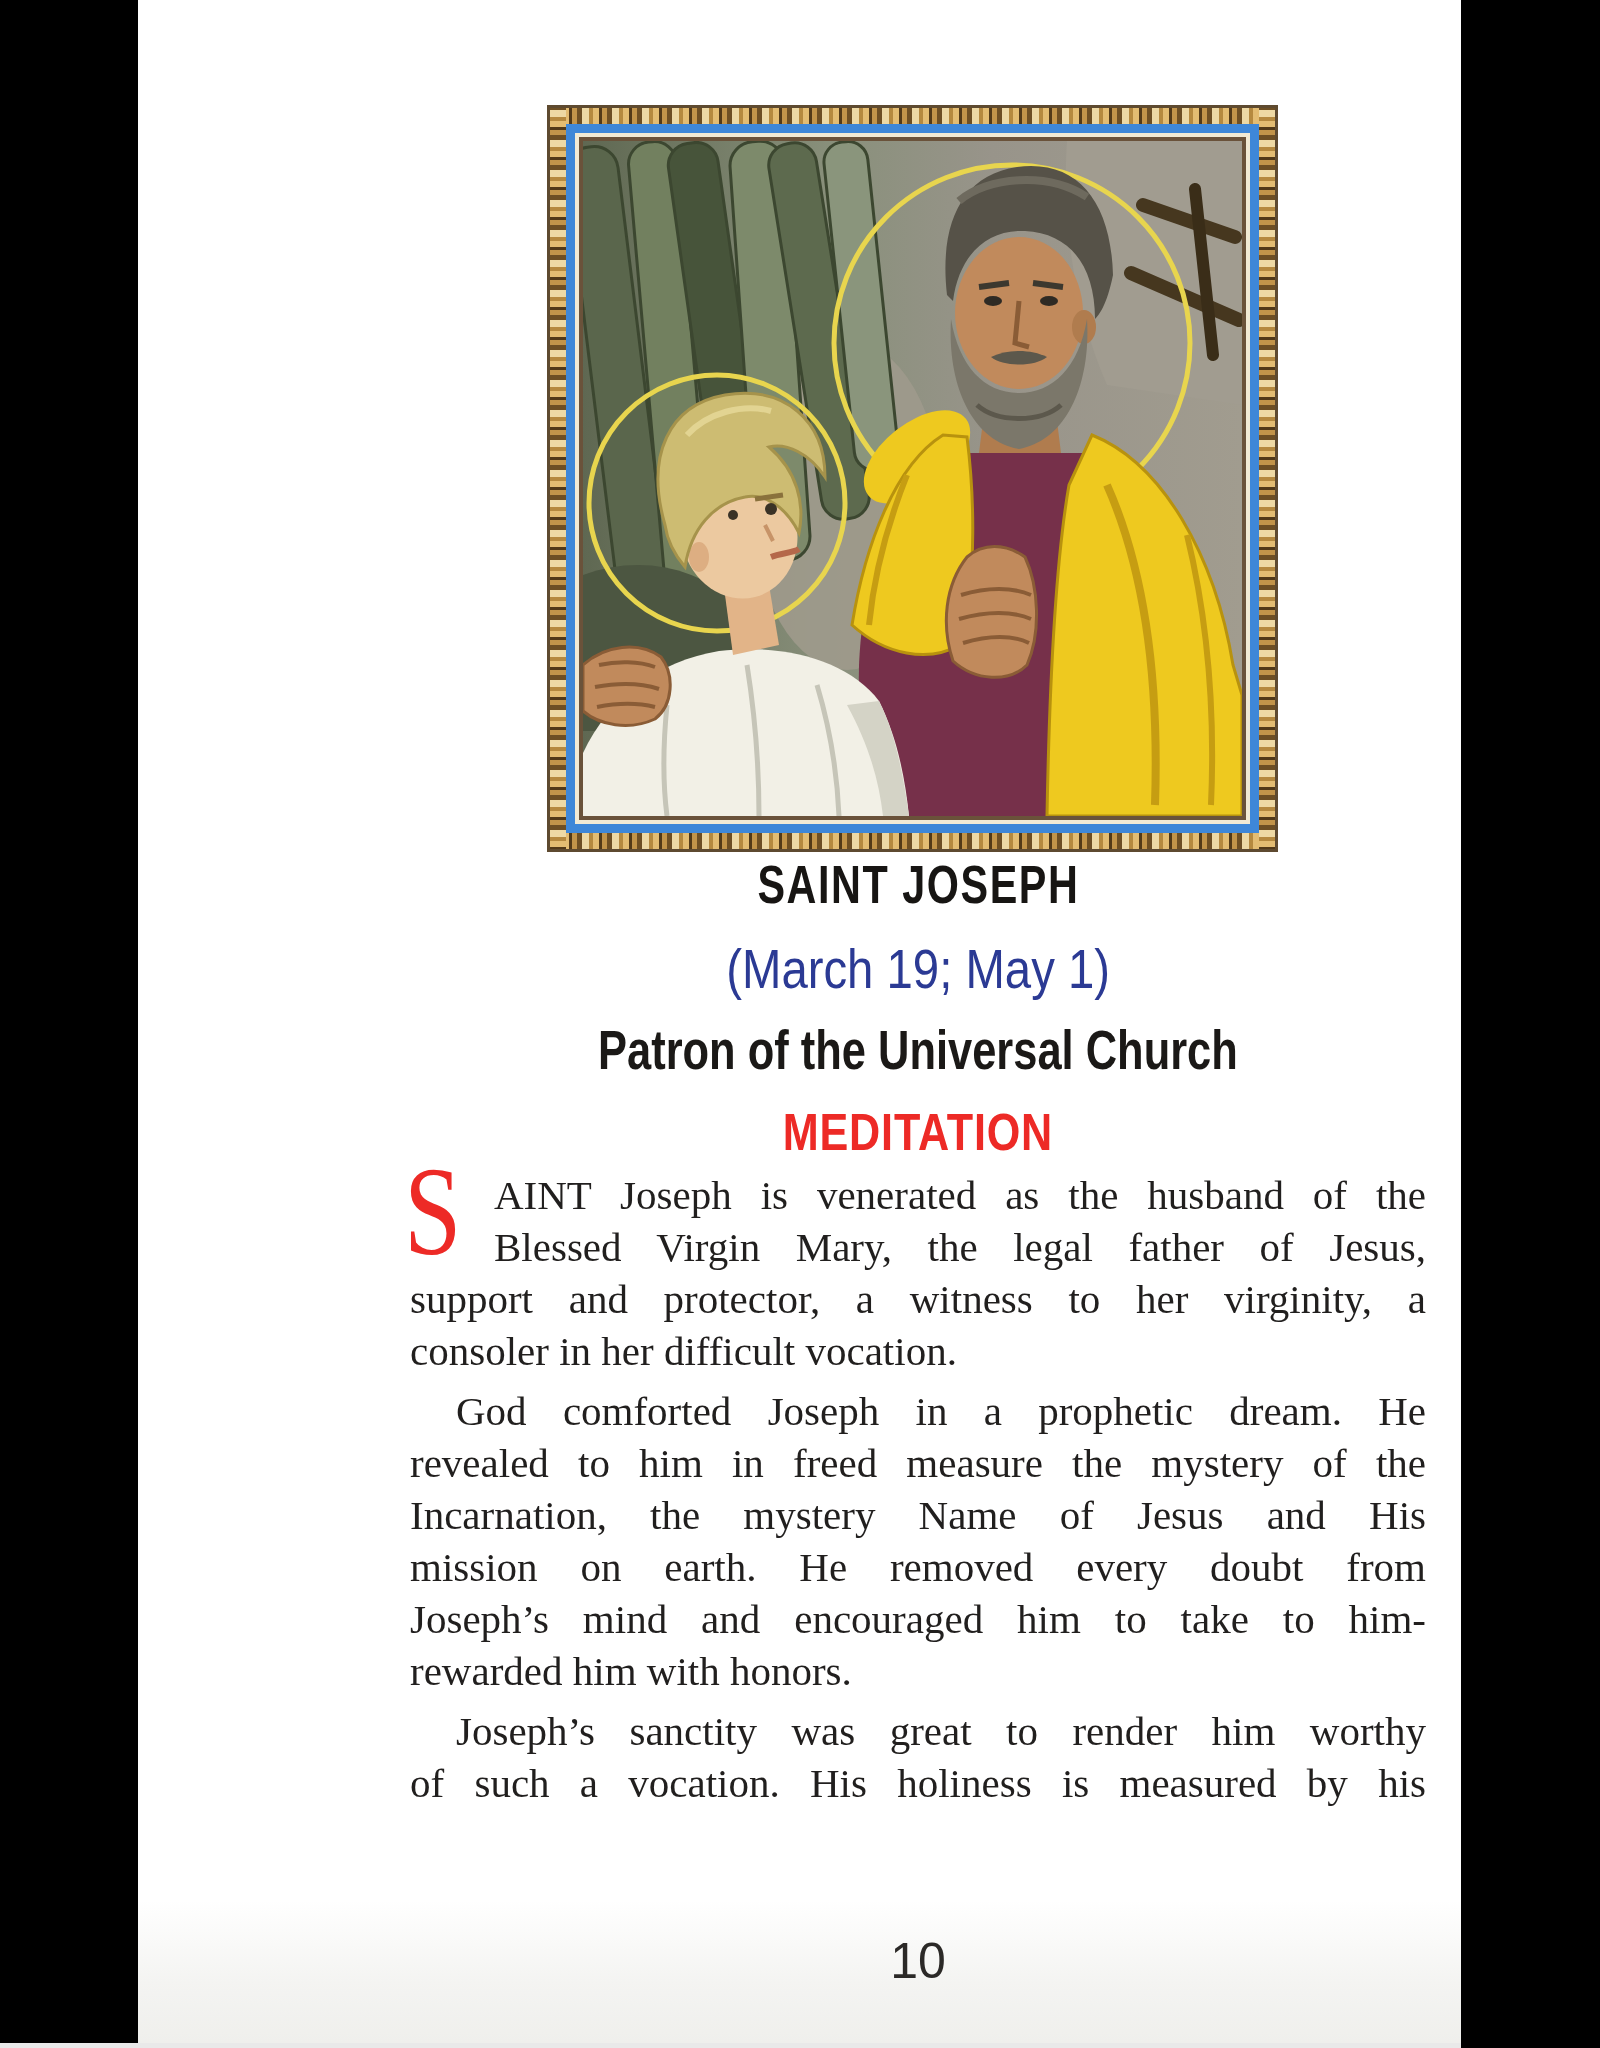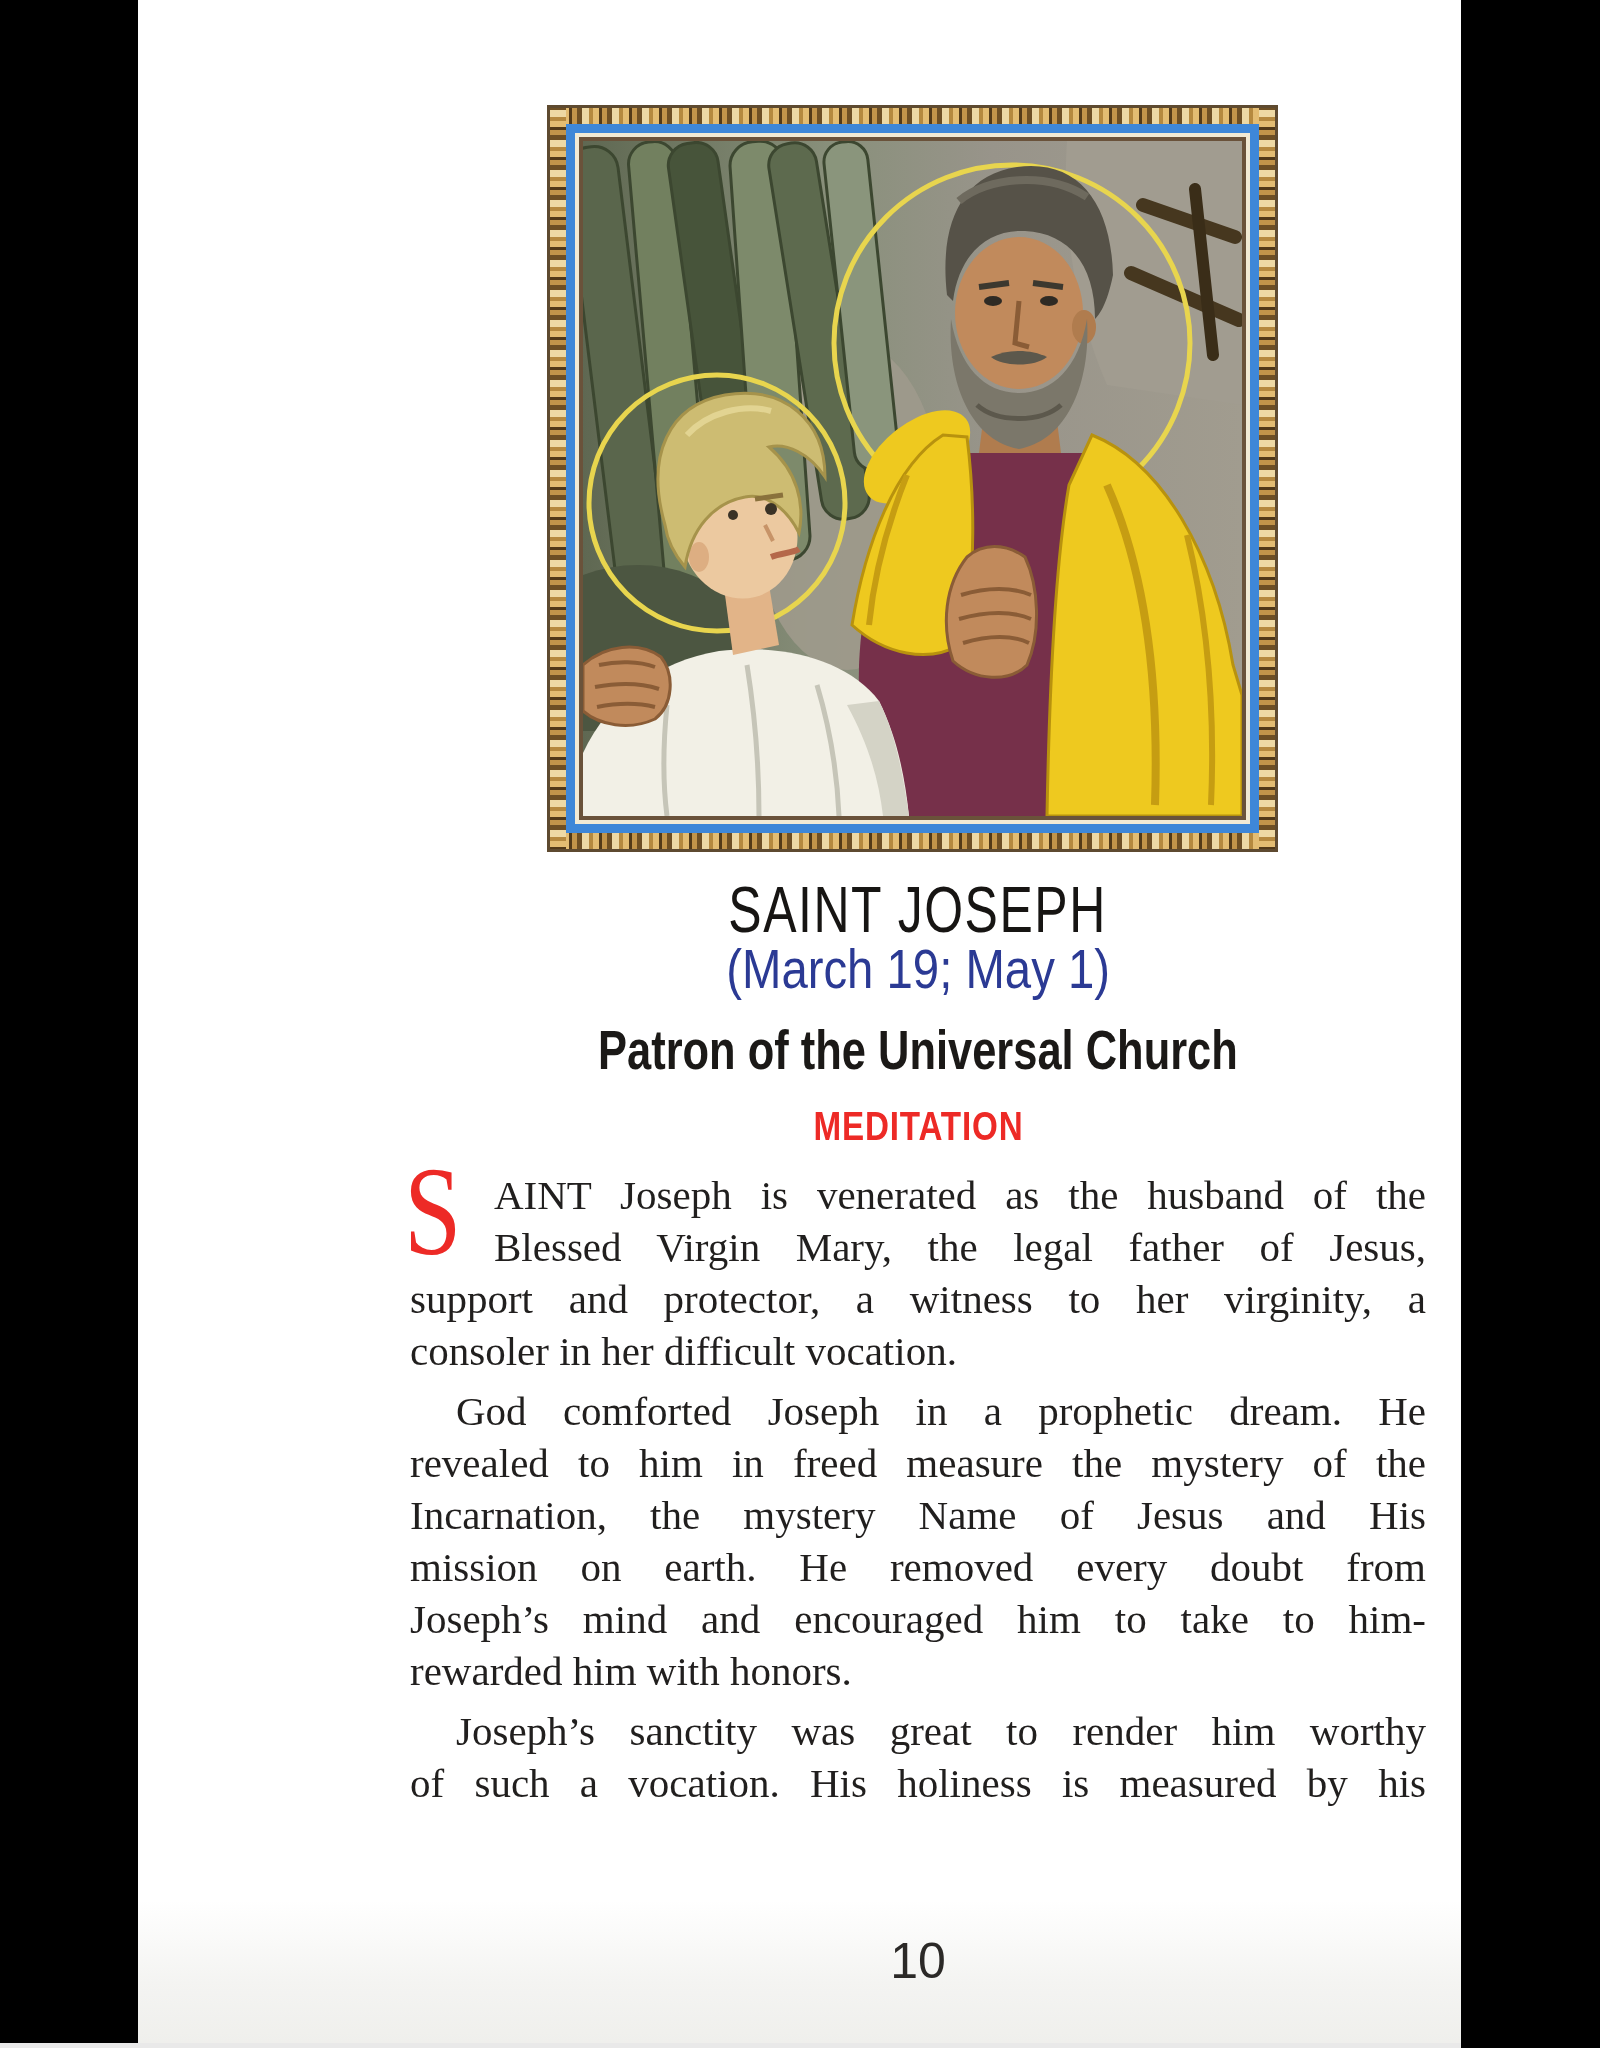--- a/index.html
+++ b/index.html
@@ -9,27 +9,27 @@
   .bar-left{position:absolute;left:0;top:0;width:138px;height:2043px;background:#000;}
   .bar-right{position:absolute;left:1461px;top:0;width:139px;height:2048px;background:#000;}
   .bottom-strip{position:absolute;left:0;top:2043px;width:1461px;height:5px;background:#e9e9e9;}
   
   .page{position:absolute;left:138px;top:0;width:1323px;height:2043px;
         background:linear-gradient(180deg,#ffffff 0%,#ffffff 93%,#f4f4f2 97%,#efefec 100%);}
   .artwork{position:absolute;left:409px;top:105px;width:731px;height:747px;}
   
   .h{position:absolute;left:272px;width:1016px;text-align:center;line-height:1;white-space:nowrap;}
   .cond{display:inline-block;}
-  .title{top:878px;font-size:64px;font-weight:normal;color:#171513;letter-spacing:2px;}
+  .title{top:858px;font-size:53px;font-weight:bold;color:#171513;letter-spacing:2px;}
   .title .cond{transform:scaleX(.78);}
   .date{top:942px;font-size:55px;color:#2b3a94;}
   .date .cond{transform:scaleX(.86);}
   .patron{top:1023px;font-size:55px;font-weight:bold;color:#1b1917;}
   .patron .cond{transform:scaleX(.79);}
-  .meditation{top:1106px;font-size:40px;font-weight:bold;color:#ed2a26;letter-spacing:1px;}
+  .meditation{top:1106px;font-size:52px;font-weight:bold;color:#ed2a26;letter-spacing:1px;}
   .meditation .cond{transform:scaleX(.83);}
   
   .bodytext{position:absolute;left:272px;top:1169px;width:1016px;
             font-family:"Liberation Serif",serif;font-size:41px;line-height:52px;color:#211f1e;}
   .para{position:relative;}
   .para + .para{margin-top:8px;}
   .bl{text-align:justify;text-align-last:justify;}
   .bl.lastline{text-align-last:left;}
   .bl.withcap{margin-left:84px;}
   .bl.ind{padding-left:46px;}

